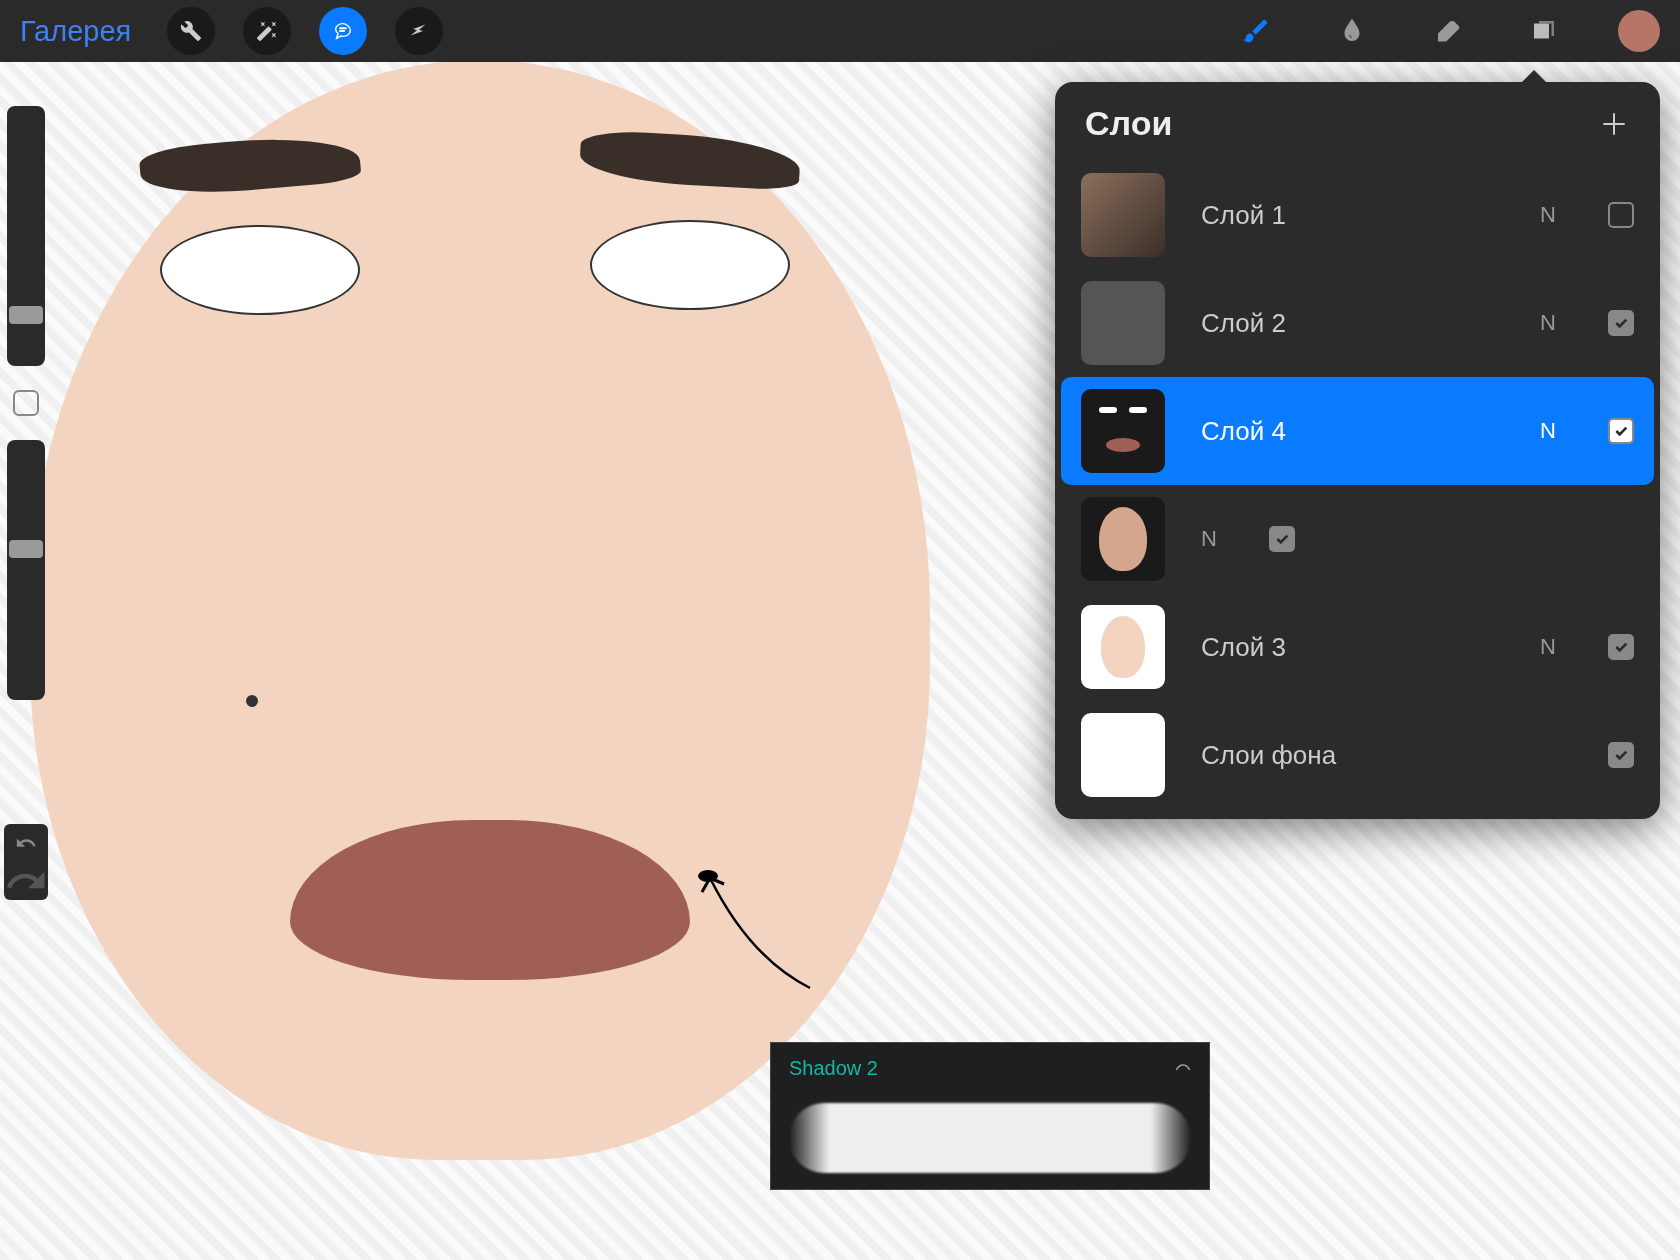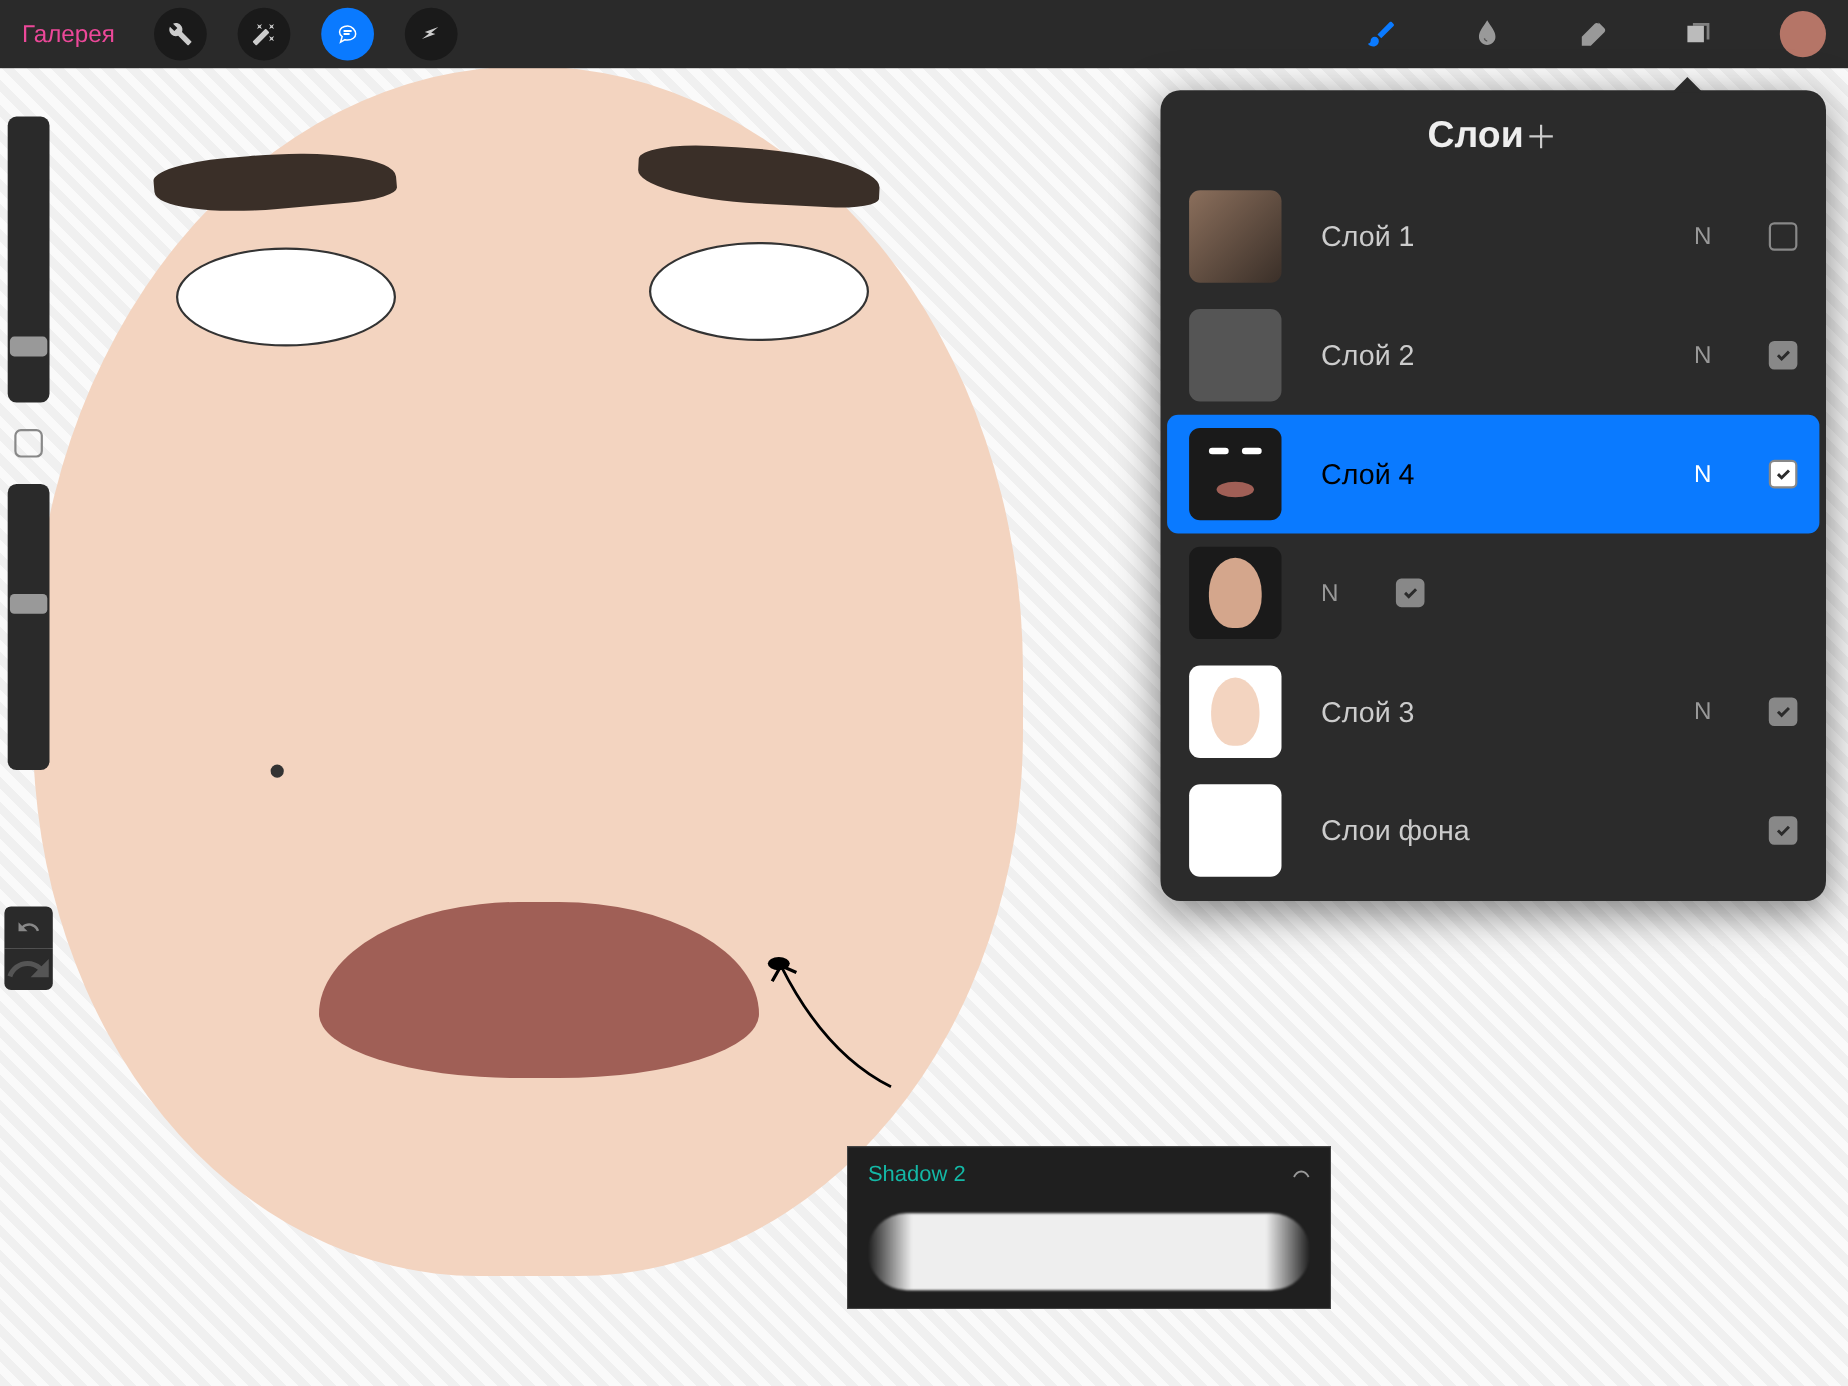--- a/index.html
+++ b/index.html
@@ -7,60 +7,60 @@
 .canvas{position:absolute;inset:0;background:repeating-linear-gradient(45deg,#f0f0f0,#f0f0f0 8px,#fafafa 8px,#fafafa 16px)}
 .face{position:absolute;top:60px;left:30px;width:900px;height:1100px;background:#f3d4c0;border-radius:50% 50% 45% 45%}
 .lips{position:absolute;top:760px;left:260px;width:400px;height:160px;background:#a05f56;border-radius:50% 50% 50% 50%/70% 70% 40% 40%}
 .eye{position:absolute;width:200px;height:90px;background:#fff;border-radius:50%;border:2px solid #333}
 .eye.l{top:165px;left:130px}.eye.r{top:160px;left:560px}
 .brow{position:absolute;width:220px;height:50px;background:#3a2f28;border-radius:30% 60% 20% 50%}
 .brow.l{top:80px;left:110px;transform:rotate(-5deg)}.brow.r{top:75px;left:550px;transform:rotate(3deg)}
 .mole{position:absolute;top:635px;left:216px;width:12px;height:12px;background:#333;border-radius:50%}
 
 .topbar{position:absolute;top:0;left:0;right:0;height:62px;background:#2a2a2a;display:flex;align-items:center;padding:0 20px;gap:8px;z-index:10}
-.gallery-btn{color:#ec4899;font-size:22px;margin-right:18px;cursor:pointer}
+.gallery-btn{color:#3b82f6;font-size:29px;margin-right:18px;cursor:pointer}
 .tbicon{width:48px;height:48px;border-radius:50%;display:flex;align-items:center;justify-content:center;cursor:pointer;margin:0 10px}
 .tbicon.dark{background:#1a1a1a}.tbicon.blue{background:#0a7aff}
 .tbicon svg{width:22px;height:22px}
 .spacer{flex:1}
 .ricon{width:44px;height:44px;display:flex;align-items:center;justify-content:center;cursor:pointer;margin:0 22px}
 .ricon svg{width:30px;height:30px}
 .colordot{width:42px;height:42px;border-radius:50%;background:#b57567;margin-left:22px;cursor:pointer}
 
 .sidebar{position:absolute;left:0;top:100px;width:52px;height:800px;display:flex;flex-direction:column;align-items:center;z-index:8}
 .slider{width:38px;background:#2a2a2a;border-radius:8px;position:relative;margin:6px 0}
 .slider.s1{height:260px}.slider.s2{height:260px}
 .thumb{position:absolute;left:2px;width:34px;height:18px;background:#999;border-radius:4px}
 .s1 .thumb{top:200px}.s2 .thumb{top:100px}
 .sq{width:26px;height:26px;border:2px solid #888;border-radius:6px;margin:18px 0}
 .ur{width:44px;height:38px;background:#2a2a2a;display:flex;align-items:center;justify-content:center;margin-top:auto;border-radius:6px 6px 0 0}
 .ur svg{width:22px;height:22px}
 .rd{width:44px;height:38px;background:#2a2a2a;display:flex;align-items:center;justify-content:center;border-radius:0 0 6px 6px}
 
 .layers{position:absolute;top:82px;right:20px;width:605px;background:#2b2b2b;border-radius:18px;z-index:20;box-shadow:0 10px 40px rgba(0,0,0,.5);padding-bottom:10px}
 .layers::before{content:"";position:absolute;top:-12px;right:112px;border-left:14px solid transparent;border-right:14px solid transparent;border-bottom:14px solid #2b2b2b}
-.lhdr{display:flex;align-items:center;justify-content:center;padding:22px 30px 18px}
+.lhdr{display:flex;align-items:center;justify-content:space-between;padding:22px 30px 18px}
 .lhdr h2{color:#eee;font-size:34px;font-weight:600}
 .plus{width:32px;height:32px;cursor:pointer}
 .layer{display:flex;align-items:center;padding:12px 20px;gap:36px;cursor:pointer;margin:0 6px;border-radius:10px}
 .layer.sel{background:#0a7aff}
 .lthumb{width:84px;height:84px;border-radius:10px;background:#444;flex-shrink:0;display:flex;align-items:center;justify-content:center;overflow:hidden}
 .lthumb.photo{background:linear-gradient(135deg,#8b6f5c,#3a2f28)}
 .lthumb.sketch{background:#555}
 .lthumb.darkface{background:#1a1a1a;position:relative}
 .lthumb.darkface::before,.lthumb.darkface::after{content:"";position:absolute;background:#fff;width:18px;height:6px;top:18px;border-radius:3px}
 .lthumb.darkface::before{left:18px}.lthumb.darkface::after{right:18px}
 .lthumb .mlips{width:34px;height:14px;background:#a05f56;border-radius:50%;margin-top:28px}
 .lthumb.shading{background:#1a1a1a}
 .lthumb.shading .fc{width:48px;height:64px;background:#d4a68c;border-radius:50% 50% 45% 45%}
 .lthumb.skin{background:#fff}
 .lthumb.skin .fc{width:44px;height:62px;background:#f3d4c0;border-radius:50% 50% 45% 45%}
 .lthumb.white{background:#fff}
 .lname{color:#ccc;font-size:26px;flex:1}
-.layer.sel .lname{color:#000000}
+.layer.sel .lname{color:#ffffff}
 .lblend{color:#999;font-size:22px;margin-right:16px}
 .layer.sel .lblend{color:#fff}
 .lchk{width:26px;height:26px;border:2px solid #888;border-radius:5px;display:flex;align-items:center;justify-content:center}
 .lchk.on{background:#888}
 .layer.sel .lchk.on{background:#fff}
 .lchk svg{width:16px;height:16px}
 
 .brushcard{position:absolute;bottom:70px;left:770px;width:440px;height:148px;background:#1f1f1f;border:1px solid #444;padding:14px 18px;z-index:15}
 .brushcard .bname{color:#14b8a6;font-size:20px;font-weight:500}
 .bstroke{position:absolute;bottom:16px;left:18px;right:18px;height:70px}

